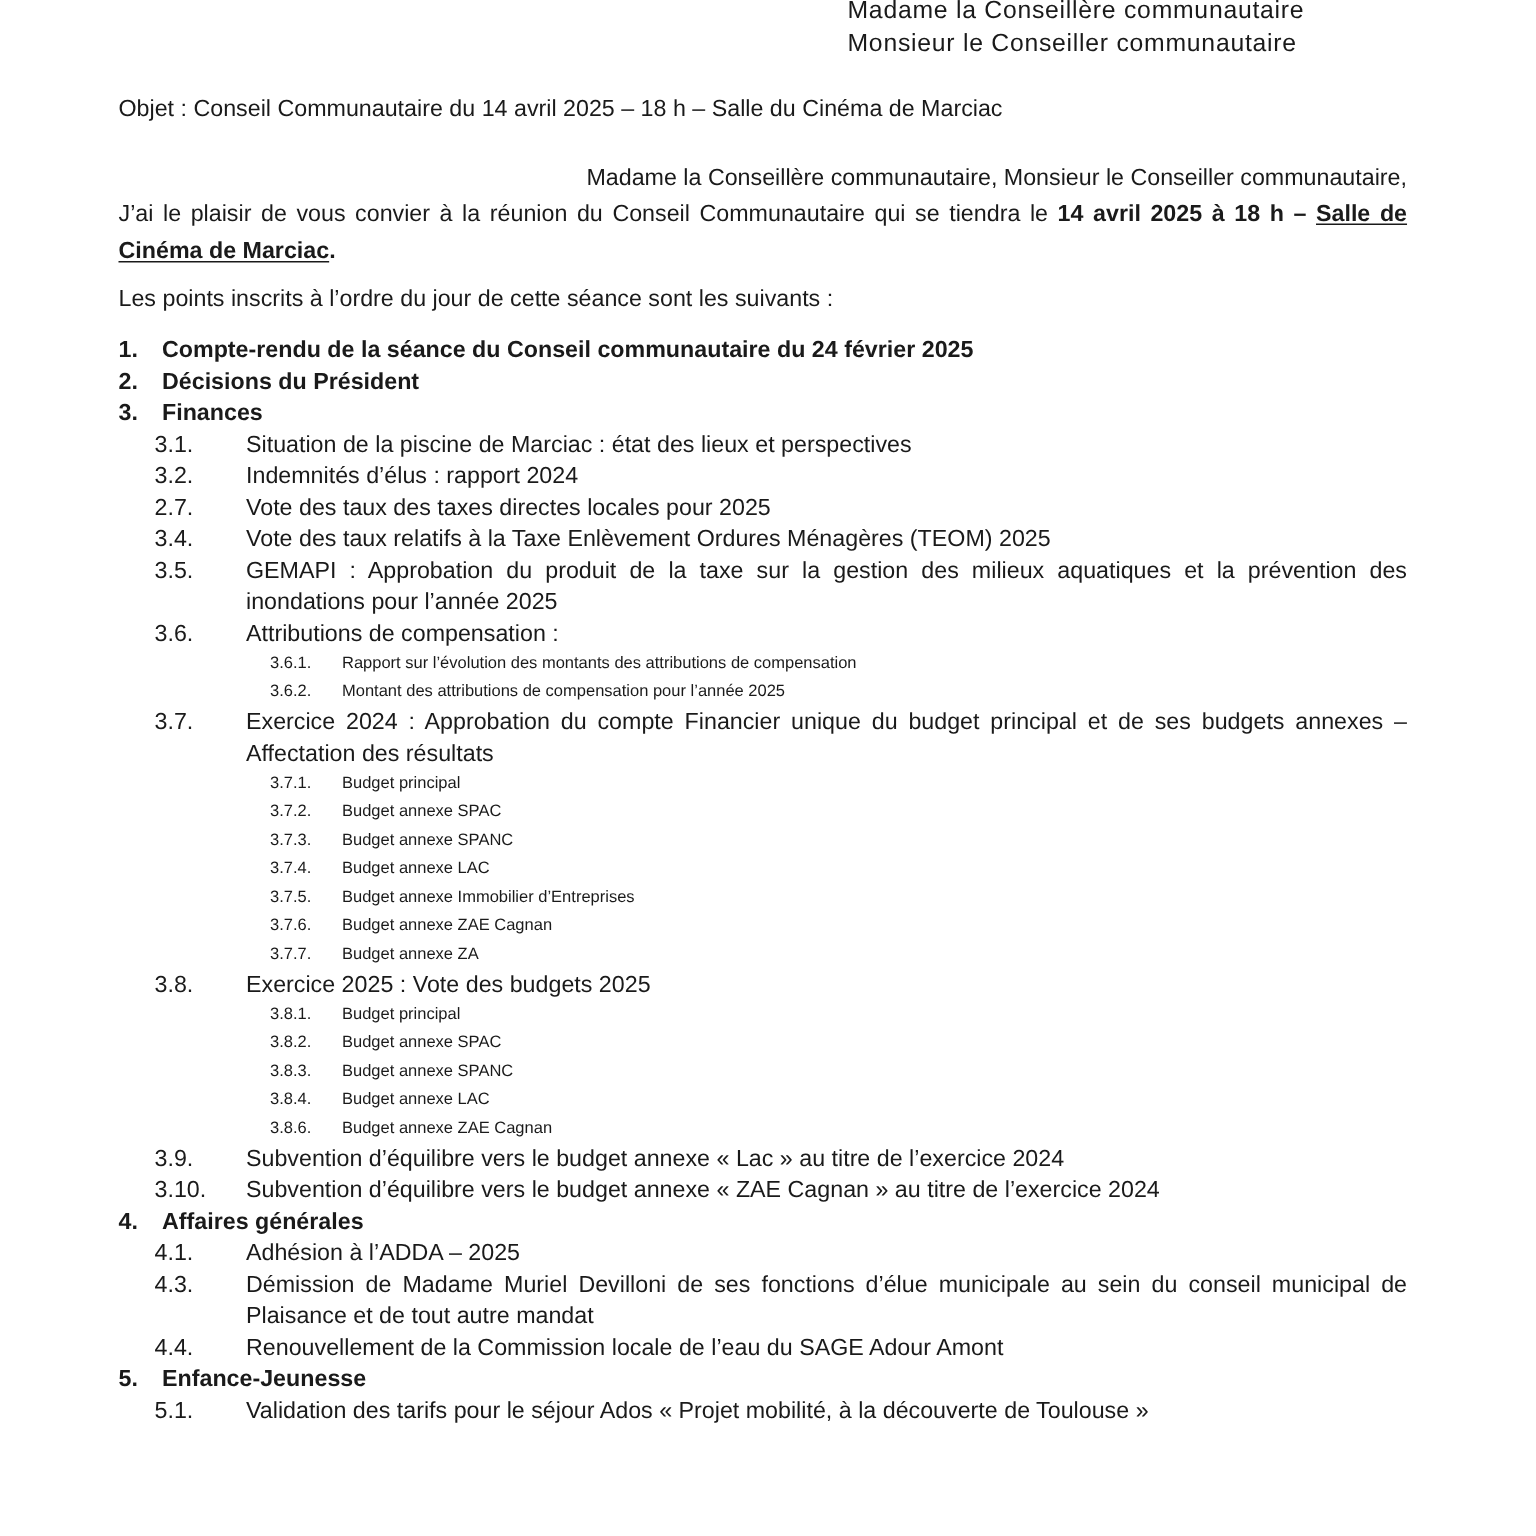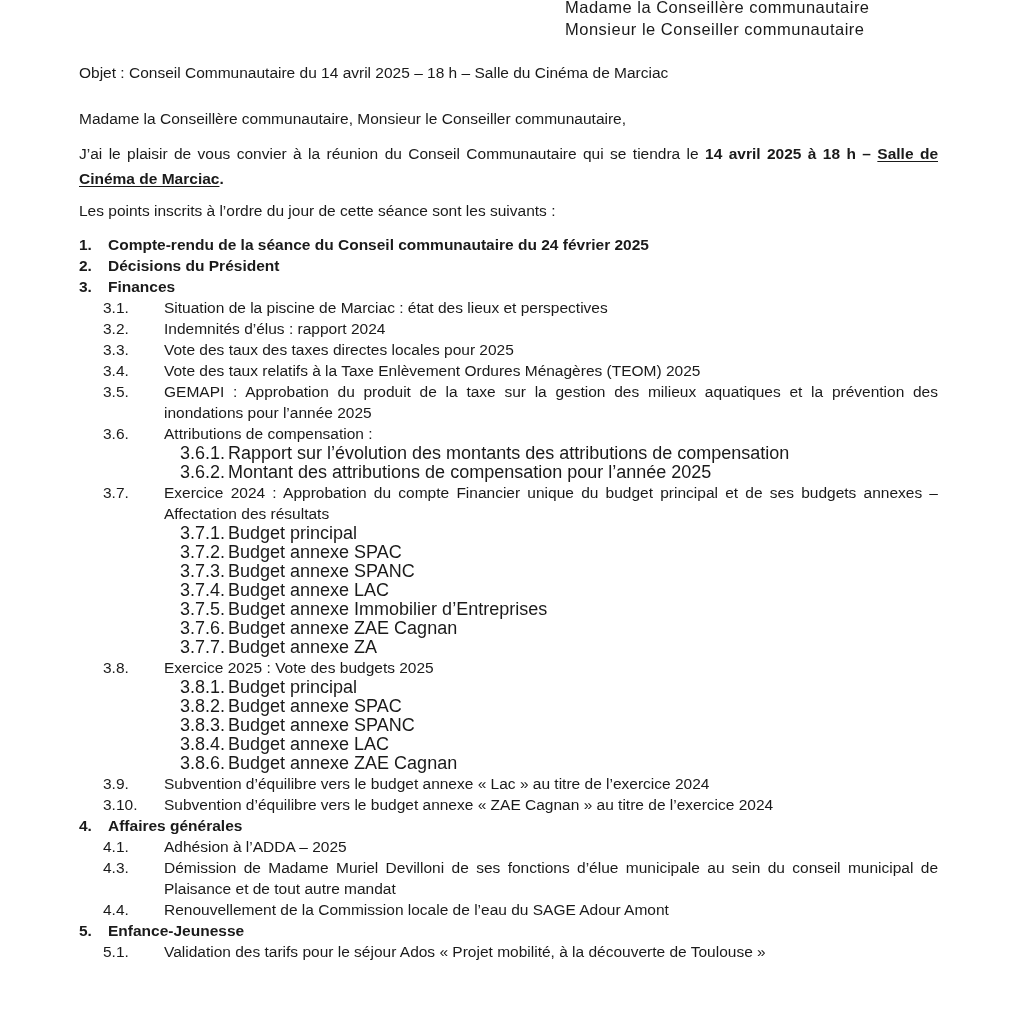--- a/index.html
+++ b/index.html
@@ -6,33 +6,33 @@
   .page {
     width:1024px; height:1024px; box-sizing:border-box;
     padding:0 86px 0 79px; overflow:hidden;
     background:#ffffff; color:#1a1a1a;
     font-family:"Liberation Sans","DejaVu Sans",sans-serif;
     font-size:15.5px; line-height:22px;
   }
   p { margin:0; }
   .recipient { margin:-4px 0 0 486px; font-size:16.5px; letter-spacing:0.5px; line-height:22px; white-space:nowrap; }
   .subject { margin-top:22px; font-weight:normal; }
-  .salutation { margin-top:24px; }
-  .intro { margin-top:11px; line-height:25px; text-align:justify; }
+  .salutation { margin-top:24px;text-align:right; }
+  .intro { line-height:25px; text-align:justify; }
   .intro b u { text-underline-offset:2px; }
   .agenda-intro { margin-top:9px; }
   .agenda { margin-top:12px; }
   .row { display:flex; line-height:21px; }
   .row .num { flex:none; }
   .row .txt { flex:1 1 auto; }
   .bold { font-weight:bold; }
   .lvl1 .num { width:29px; }
   .lvl2 { margin-left:24px; }
   .lvl2 .num { width:61px; }
-  .lvl3 { margin-left:101px; font-size:18px; line-height:19px; }
+  .lvl3 { margin-left:101px; font-size:11px; line-height:19px; }
   .lvl3 .num { width:48px; }
   .justify .txt { text-align:justify; }
 </style>
 </head>
 <body>
 
 <div class="page">
 
   <div class="recipient">
     <div>Madame la Conseillère communautaire</div>
@@ -62,21 +62,21 @@
       </div>
       <div class="row lvl2">
         <span class="num">3.1.</span>
         <span class="txt">Situation de la piscine de Marciac : état des lieux et perspectives</span>
       </div>
       <div class="row lvl2">
         <span class="num">3.2.</span>
         <span class="txt">Indemnités d’élus : rapport 2024</span>
       </div>
       <div class="row lvl2">
-        <span class="num">3.3.</span>
+        <span class="num">2.7.</span>
         <span class="txt">Vote des taux des taxes directes locales pour 2025</span>
       </div>
       <div class="row lvl2">
         <span class="num">3.4.</span>
         <span class="txt">Vote des taux relatifs à la Taxe Enlèvement Ordures Ménagères (TEOM) 2025</span>
       </div>
       <div class="row lvl2 justify">
         <span class="num">3.5.</span>
         <span class="txt">GEMAPI : Approbation du produit de la taxe sur la gestion des milieux aquatiques et la prévention des inondations pour l’année 2025</span>
       </div>

